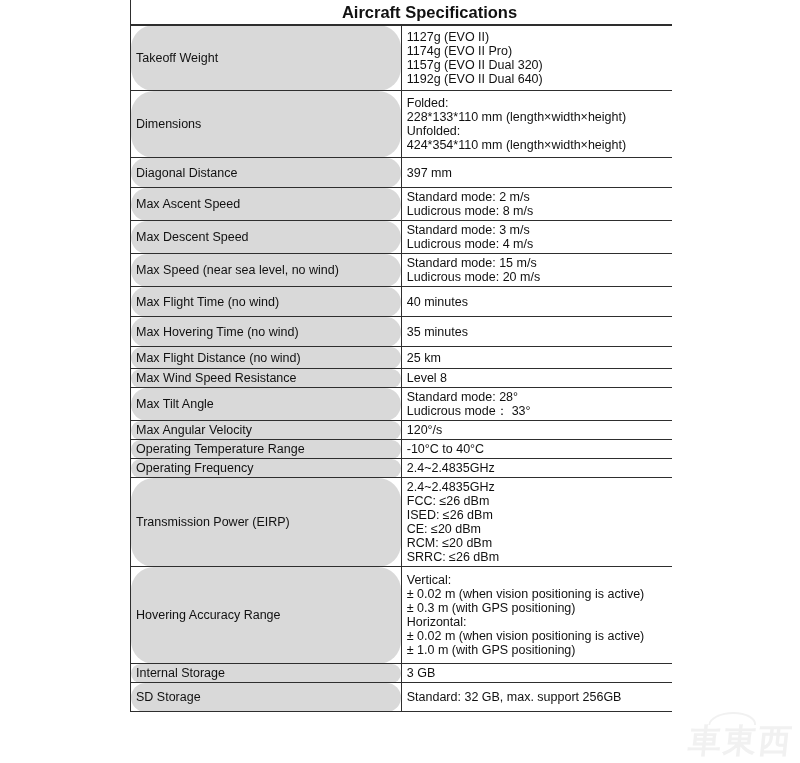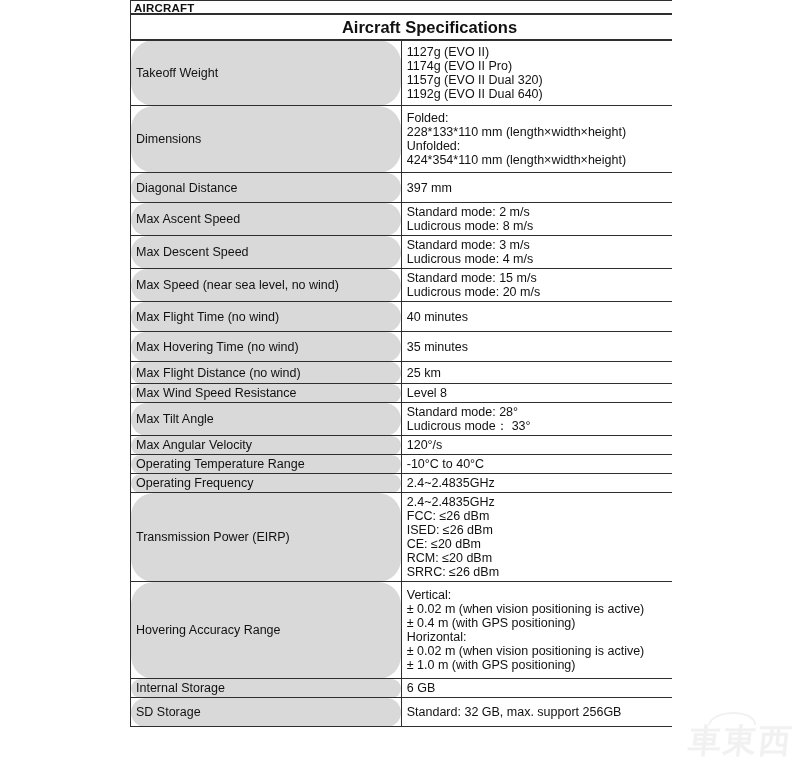--- a/index.html
+++ b/index.html
@@ -94,21 +94,20 @@
     letter-spacing:2px;
     color:var(--wm);
     line-height:36px;
   }
 </style>
 </head>
 <body>
 
 <div class="page" data-name="page">
   <div class="doc" data-name="spec-document">
-    <div class="section-strip" data-name="section-label">AIRCRAFT</div>
 
     <table class="spec" data-name="spec-table">
       <tbody>
         <tr class="title-row" data-name="table-title-row">
           <td colspan="2" data-name="table-title">Aircraft Specifications</td>
         </tr>
       </tbody>
       <tbody data-name="spec-table-rows">
           <tr data-name="spec-row">
             <td class="label" data-name="spec-label">Takeoff Weight</td>
@@ -213,30 +212,30 @@
               <div data-name="spec-value-line">CE: ≤20 dBm</div>
               <div data-name="spec-value-line">RCM: ≤20 dBm</div>
               <div data-name="spec-value-line">SRRC: ≤26 dBm</div>
             </td>
           </tr>
           <tr data-name="spec-row">
             <td class="label" data-name="spec-label">Hovering Accuracy Range</td>
             <td class="value" data-name="spec-value">
               <div data-name="spec-value-line">Vertical:</div>
               <div data-name="spec-value-line">± 0.02 m (when vision positioning is active)</div>
-              <div data-name="spec-value-line">± 0.4 m (with GPS positioning)</div>
+              <div data-name="spec-value-line">± 0.3 m (with GPS positioning)</div>
               <div data-name="spec-value-line">Horizontal:</div>
               <div data-name="spec-value-line">± 0.02 m (when vision positioning is active)</div>
               <div data-name="spec-value-line">± 1.0 m (with GPS positioning)</div>
             </td>
           </tr>
           <tr data-name="spec-row">
             <td class="label" data-name="spec-label">Internal Storage</td>
             <td class="value" data-name="spec-value">
-              <div data-name="spec-value-line">6 GB</div>
+              <div data-name="spec-value-line">3 GB</div>
             </td>
           </tr>
           <tr data-name="spec-row">
             <td class="label" data-name="spec-label">SD Storage</td>
             <td class="value" data-name="spec-value">
               <div data-name="spec-value-line">Standard: 32 GB, max. support 256GB</div>
             </td>
           </tr>
         </tbody>
     </table>

